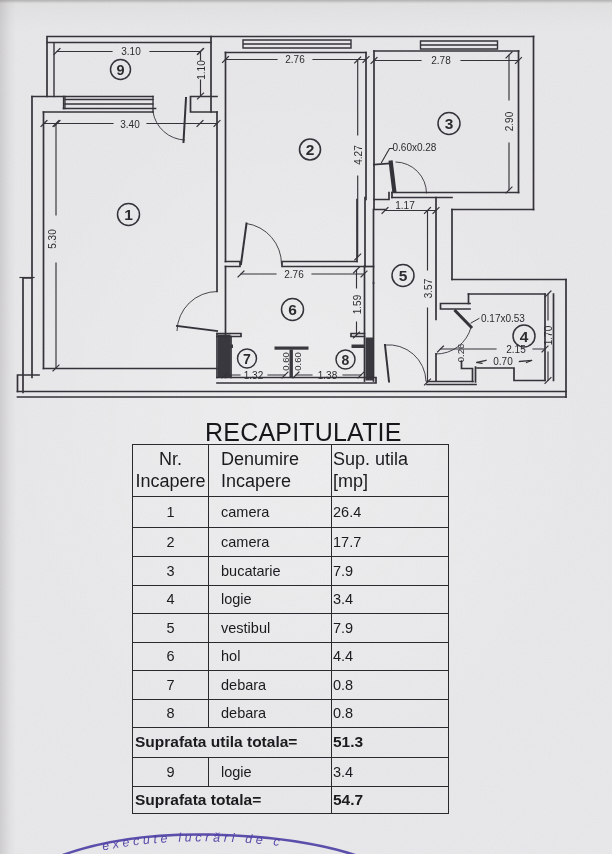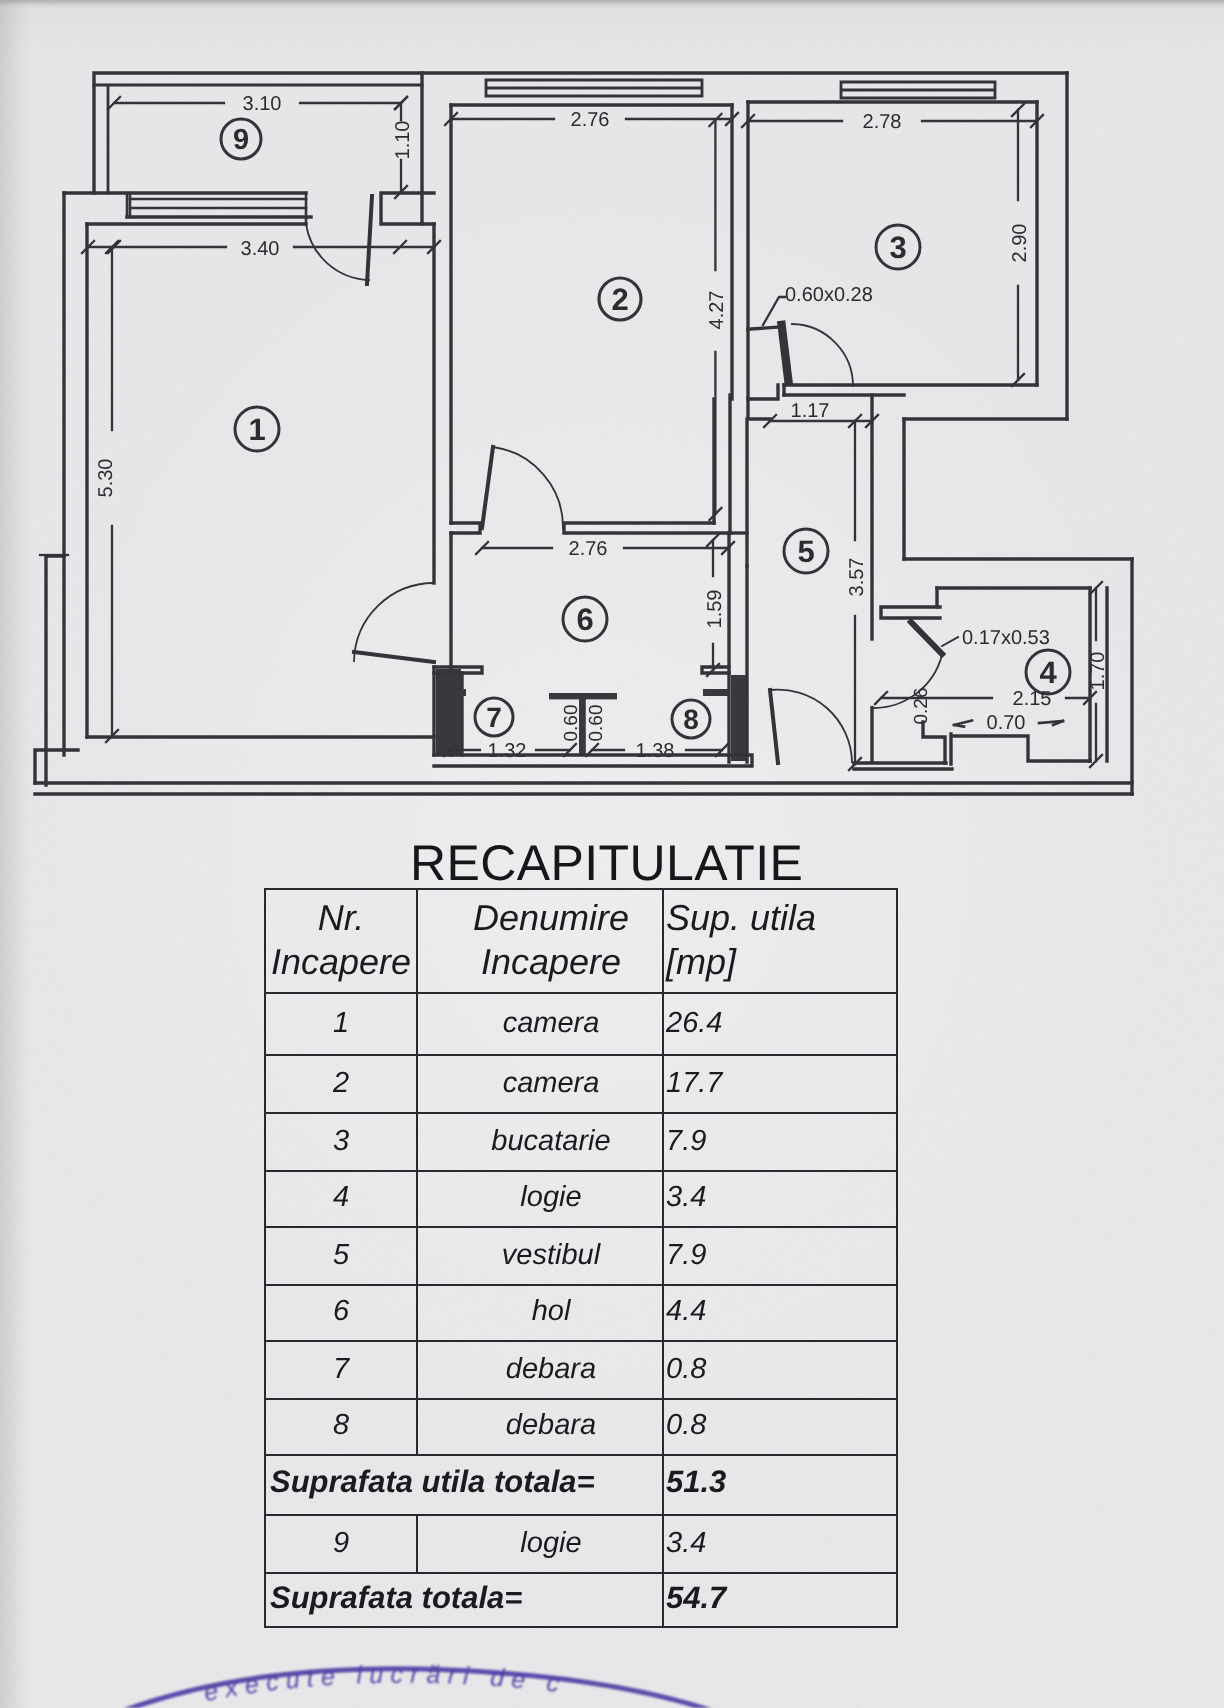--- a/index.html
+++ b/index.html
@@ -9,23 +9,23 @@
   #paper{position:absolute;left:0;top:0;width:612px;height:854px;
        background:
          radial-gradient(ellipse 420px 500px at 300px 430px, rgba(255,255,255,0.3), rgba(255,255,255,0) 70%),
          linear-gradient(180deg,#e1e0e1 0,#e7e6e8 30px,#e8e7e9 100%);}
   .shadefix{position:absolute;pointer-events:none;}
   svg text{font-family:"Liberation Sans", sans-serif;}
   #recaptitle{position:absolute;left:205px;top:418px;filter:blur(0.25px);width:152px;text-align:center;
       font-size:25px;font-weight:normal;color:#17171b;letter-spacing:0.2px;}
   table.recap{filter:blur(0.25px);position:absolute;left:132px;top:444px;border-collapse:collapse;
       table-layout:fixed;width:316px;color:#1b1b1f;}
-  table.recap td{border:1.7px solid #2a2a2e;overflow:hidden;box-sizing:border-box;font-style:italic;}
+  table.recap td{border:1.7px solid #2a2a2e;overflow:hidden;box-sizing:border-box;}
   td.c1{width:76px;text-align:center;}
-  td.c2{width:123px;text-align:center;padding-left:12px;}
+  td.c2{width:123px;text-align:left;padding-left:12px;}
   td.c3{width:117px;text-align:left;}
   tr.hdr td{font-size:18px;line-height:21.5px;}
   tr.body td{font-size:14.5px;}
   tr.sum td{font-size:15.5px;font-weight:bold;border-radius:14px;}
   td.sumlabel{text-align:left;padding-left:2px;}
 </style>
 </head>
 <body>
 <div id="paper"></div>
 

